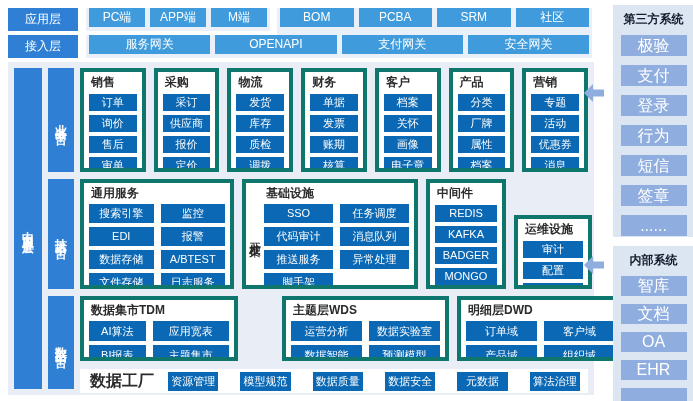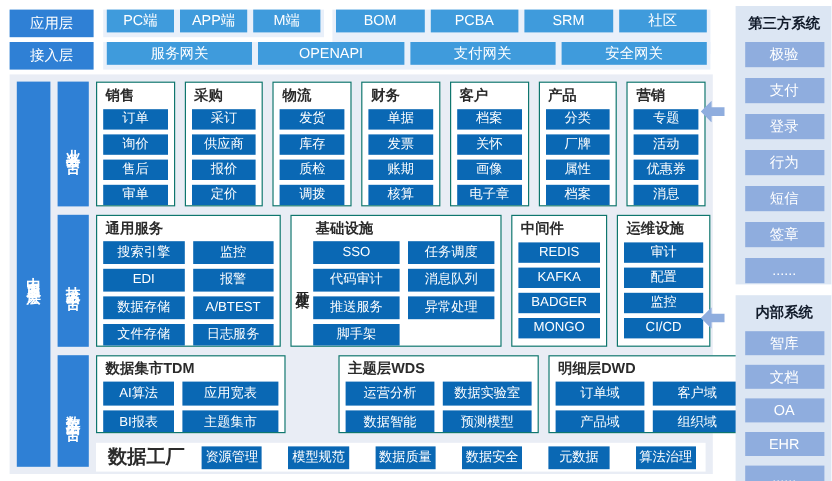--- a/index.html
+++ b/index.html
@@ -28,33 +28,33 @@
   #bar-platform{left:6px;top:6px;width:28px;height:321px;}
   #bar-business{left:40px;top:6px;width:26px;height:104px;}
   #bar-tech{left:40px;top:117px;width:26px;height:110px;}
   #bar-data{left:40px;top:234px;width:26px;height:93px;}
 
   .hrow{position:absolute;left:72px;width:508px;display:flex;gap:8px;}
   #business-row{top:6px;height:104px;}
   #tech-row{top:117px;height:110px;}
   #data-row{top:234px;height:65px;}
 
-  .card{background:#fff;border:1px solid #0f766e;box-sizing:border-box;
+  .card{background:#fff;border:4px solid #0f766e;box-sizing:border-box;
         padding:3px 5px 2px;overflow:hidden;}
   .card-title{font-size:12px;font-weight:bold;color:#2b2b2b;line-height:15px;
               margin-left:2px;white-space:nowrap;}
   .bcard{flex:1;}
   .vchips .chip-deep{display:block;margin-top:4px;height:17px;line-height:17px;}
   .chip-deep{background:#0a68b4;color:#fff;font-size:11px;text-align:center;
              white-space:nowrap;overflow:hidden;}
 
   #card-common{width:154px;flex:none;}
   #card-infra{width:176px;flex:none;display:flex;padding-left:3px;}
   #card-middleware{width:80px;flex:none;}
-  #card-devops{width:78px;flex:none;}
+  #card-devops{width:78px;flex:none;margin-top:36px;}
   .grid2{display:grid;grid-template-columns:1fr 1fr;gap:4px 7px;margin-top:3px;}
   .grid2 .chip-deep{height:19px;line-height:19px;}
   .devlabel{writing-mode:vertical-lr;text-orientation:upright;font-size:12px;
             color:#222;letter-spacing:1px;align-self:center;margin-right:3px;line-height:1;}
   .infra-inner{flex:1;}
 
   #card-tdm{width:158px;flex:none;}
   #card-wds{width:167px;flex:none;margin-left:36px;}
   #card-dwd{width:167px;flex:none;}
   .gridwide{grid-template-columns:0.85fr 1.15fr;}
@@ -68,21 +68,21 @@
   #factory-chips .chip-deep{flex:1;height:19px;line-height:19px;}
 
   
   .side-panel{position:absolute;left:613px;width:81px;background:#dce6f3;
               box-sizing:border-box;padding-top:6px;overflow:hidden;}
   #panel-third{top:5px;height:232px;}
   #panel-internal{top:246px;height:155px;}
   .side-title{font-size:12px;font-weight:bold;color:#121c2b;text-align:center;
               margin:0 0 7px 0;}
   .side-items .side-item{width:66px;margin:0 auto 9px;background:#8fadde;color:#fff;
-              font-size:12px;height:21px;line-height:21px;text-align:center;}
+              font-size:16px;height:21px;line-height:21px;text-align:center;}
   #panel-internal .side-items .side-item{margin-bottom:8px;height:20px;line-height:20px;}
 
   
   .arrow{position:absolute;width:20px;height:18px;background:#8fadde;
          clip-path:polygon(0 50%,45% 0,45% 30%,100% 30%,100% 70%,45% 70%,45% 100%);}
   #arrow-third{left:584px;top:84px;}
   #arrow-internal{left:584px;top:256px;}
 </style>
 </head>
 <body>

